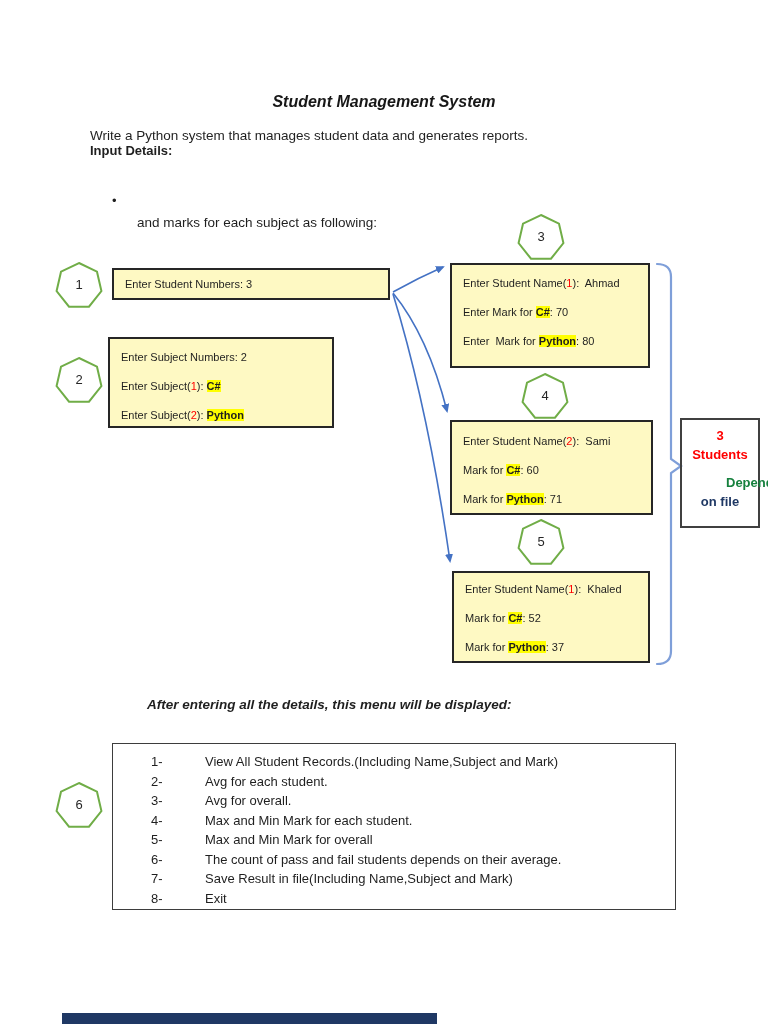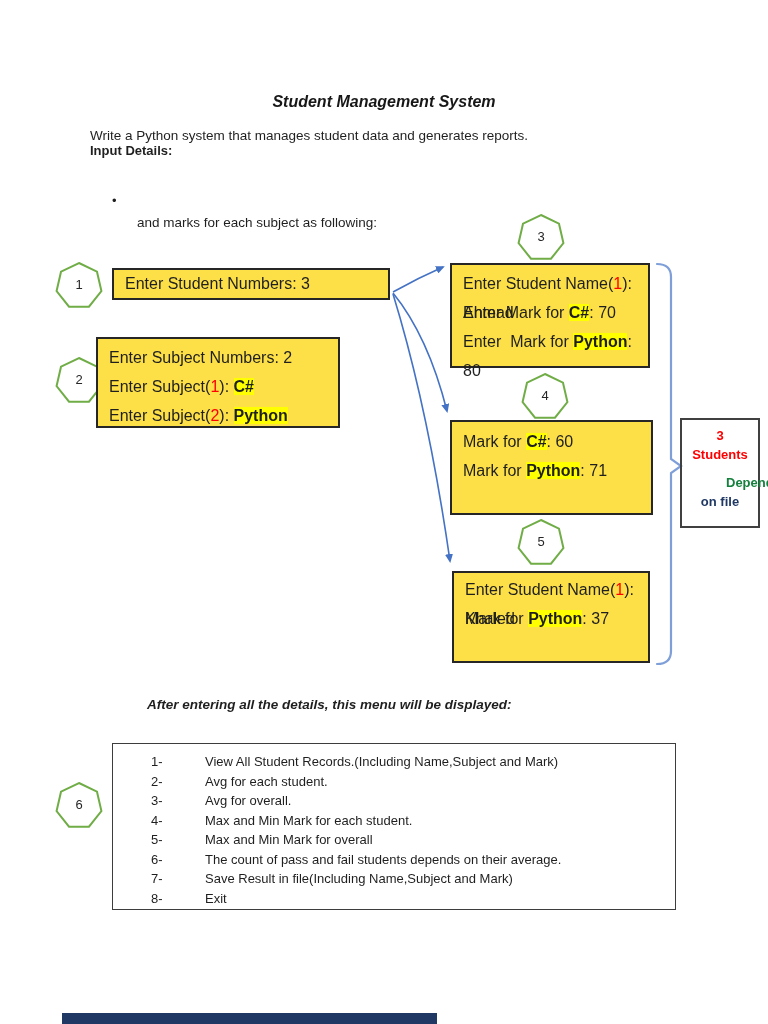--- a/index.html
+++ b/index.html
@@ -13,26 +13,26 @@
   .doc-title{
     left:0;top:93px;width:768px;text-align:center;
     font-size:16px;font-weight:bold;font-style:italic;color:#171717;
   }
   .intro{left:90px;top:128px;width:620px;font-size:13.5px;}
   .section-heading{left:90px;top:143px;width:400px;font-size:13px;font-weight:bold;}
   .bullet-row{left:112px;top:190px;width:600px;font-size:13.5px;line-height:22px;display:flex;}
   .bullet-glyph{width:25px;font-size:13px;}
   
   .io-box{
-    border:2px solid #262626;background:#fde047;font-size:16px;line-height:29px;
+    border:2px solid #262626;background:#fef9c3;font-size:11px;line-height:29px;
     padding:4px 0 0 11px;box-sizing:border-box;
   }
   .io-box .line{height:29px;white-space:pre-wrap;}
   .box1{left:112px;top:268px;width:278px;height:32px;padding-top:0;line-height:28px;}
-  .box2{left:96px;top:337px;width:244px;height:91px;}
+  .box2{left:108px;top:337px;width:226px;height:91px;}
   .box3{left:450px;top:263px;width:200px;height:105px;}
   .box4{left:450px;top:420px;width:203px;height:95px;padding-top:5px;}
   .box5{left:452px;top:571px;width:198px;height:92px;padding-top:2px;}
   .seg-red{color:#ff0000;}
   .seg-hl{background:#ffff00;font-weight:bold;}
   
   .heptagon{width:52px;height:50px;}
   .heptagon svg{position:absolute;left:0;top:0;}
   .heptagon .num{
     position:absolute;left:0;top:0;width:52px;height:47px;display:flex;
@@ -144,26 +144,28 @@
     <div class="line"><span class="pre">Enter Subject(</span><span class="seg-red">2</span><span class="pre">): </span><span class="seg-hl">Python</span></div>
   </div>
 
   <div class="abs io-box box3">
     <div class="line"><span class="pre">Enter Student Name(</span><span class="seg-red">1</span><span class="pre">):  Ahmad</span></div>
     <div class="line"><span class="pre">Enter Mark for </span><span class="seg-hl">C#</span><span class="pre">: 70</span></div>
     <div class="line"><span class="pre">Enter  Mark for </span><span class="seg-hl">Python</span><span class="pre">: 80</span></div>
   </div>
 
   <div class="abs io-box box4">
+    <div class="line"><span class="pre">Enter Student Name(</span><span class="seg-red">2</span><span class="pre">):  Sami</span></div>
     <div class="line"><span class="pre">Mark for </span><span class="seg-hl">C#</span><span class="pre">: 60</span></div>
     <div class="line"><span class="pre">Mark for </span><span class="seg-hl">Python</span><span class="pre">: 71</span></div>
   </div>
 
   <div class="abs io-box box5">
     <div class="line"><span class="pre">Enter Student Name(</span><span class="seg-red">1</span><span class="pre">):  Khaled</span></div>
+    <div class="line"><span class="pre">Mark for </span><span class="seg-hl">C#</span><span class="pre">: 52</span></div>
     <div class="line"><span class="pre">Mark for </span><span class="seg-hl">Python</span><span class="pre">: 37</span></div>
   </div>
 
   <div class="abs annotation-box">
     <div class="red">3</div>
     <div class="red">Students</div>
     <div class="navy">Depends</div>
     <div class="navy2">on file</div>
   </div>
 

